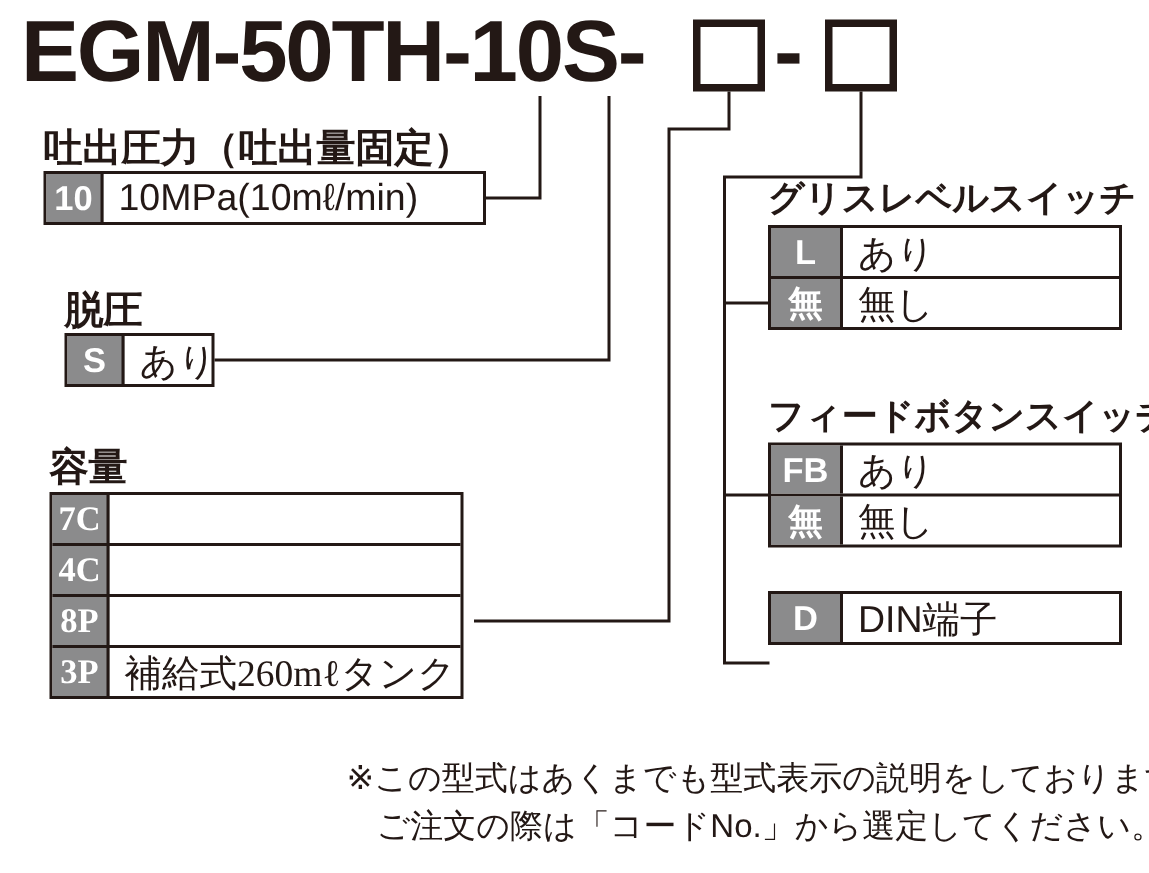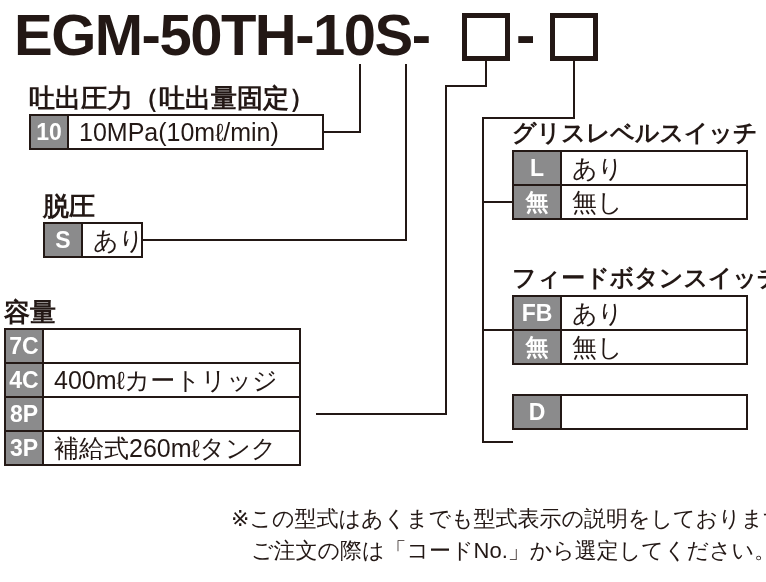--- a/index.html
+++ b/index.html
@@ -93,29 +93,28 @@
   <div class="section" style="left:18px;top:192px;width:100px;margin-left:25px;">
     <div class="heading lg">脱圧</div>
     <div class="tbl">
       <div class="row">
         <div class="code w36">S</div>
         <div class="label">あり</div>
       </div>
     </div>
   </div>
 
-  <div class="section" style="left:4px;top:298px;width:297px;">
+  <div class="section" style="left:33px;top:298px;width:276px;font-family:Liberation Serif, serif;">
     <div class="heading lg">容量</div>
     <div class="tbl">
       <div class="row">
         <div class="code w36">7C</div>
       </div>
       <div class="row">
         <div class="code w36">4C</div>
-        <div class="label">400mℓカートリッジ</div>
       </div>
       <div class="row">
         <div class="code w36">8P</div>
       </div>
       <div class="row">
         <div class="code w36">3P</div>
         <div class="label">補給式260mℓタンク</div>
       </div>
     </div>
   </div>
@@ -145,20 +144,21 @@
         <div class="code w46">無</div>
         <div class="label">無し</div>
       </div>
     </div>
   </div>
 
   <div class="section" style="left:512px;top:394px;width:236px;">
     <div class="tbl">
       <div class="row">
         <div class="code w46">D</div>
+        <div class="label">DIN端子</div>
       </div>
     </div>
   </div>
 
   <div class="note-line l1">※この型式はあくまでも型式表示の説明をしております。</div>
   <div class="note-line l2">ご注文の際は「コードNo.」から選定してください。</div>
 
 </div>
 
 </body></html>

